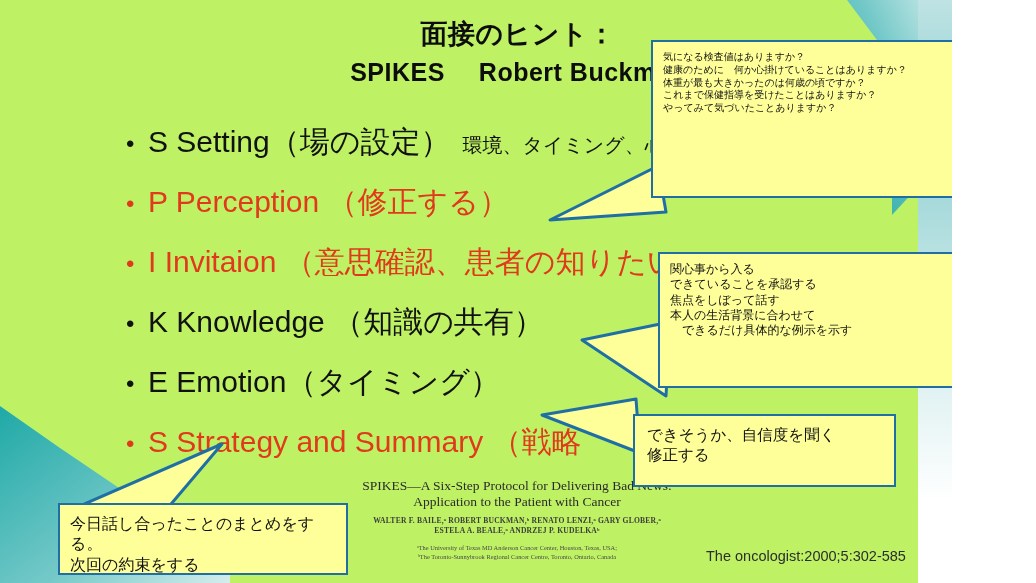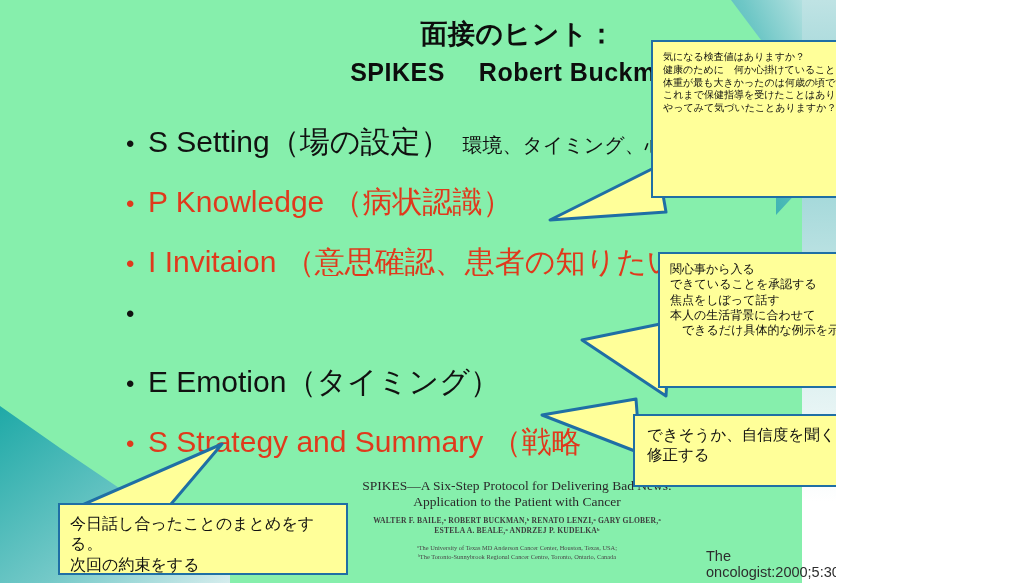--- a/index.html
+++ b/index.html
@@ -4,22 +4,22 @@
 <style>
   * { box-sizing: border-box; margin: 0; padding: 0; }
   html, body {
     width: 1036px; height: 583px;
     background: #ffffff;
     font-family: "Liberation Sans", "DejaVu Sans", sans-serif;
     overflow: hidden;
   }
   #slide {
     position: relative;
-    width: 836px; height: 583px;
-    background: #86efac;
+    width: 952px; height: 583px;
+    background: #bef264;
     overflow: hidden;
   }
 
   
   .deco { position: absolute; pointer-events: none; }
 
   #deco-top-right {
     top: 0; right: 0; width: 210px; height: 240px;
   }
   #deco-bottom-left {
@@ -197,32 +197,33 @@
   <div id="bullets">
 
     <div class="bullet-row">
       <span class="bullet-dot black">•</span>
       <span class="bullet-main black">S  Setting（場の設定）</span>
       <span class="bullet-sub black">環境、タイミング、心</span>
     </div>
 
     <div class="bullet-row">
       <span class="bullet-dot red">•</span>
-      <span class="bullet-main red">P  Knowledge  （病状認識）</span>
+      <span class="bullet-main red">P  Perception  （修正する）</span>
       <span class="bullet-sub red"></span>
     </div>
 
     <div class="bullet-row">
       <span class="bullet-dot red">•</span>
       <span class="bullet-main red">I  Invitaion    （意思確認、患者の知りたい</span>
       <span class="bullet-sub red"></span>
     </div>
 
     <div class="bullet-row">
       <span class="bullet-dot black">•</span>
+      <span class="bullet-main black">K  Knowledge    （知識の共有）</span>
       <span class="bullet-sub black"></span>
     </div>
 
     <div class="bullet-row">
       <span class="bullet-dot black">•</span>
       <span class="bullet-main black">E  Emotion（タイミング）</span>
       <span class="bullet-sub black"></span>
     </div>
 
     <div class="bullet-row">

